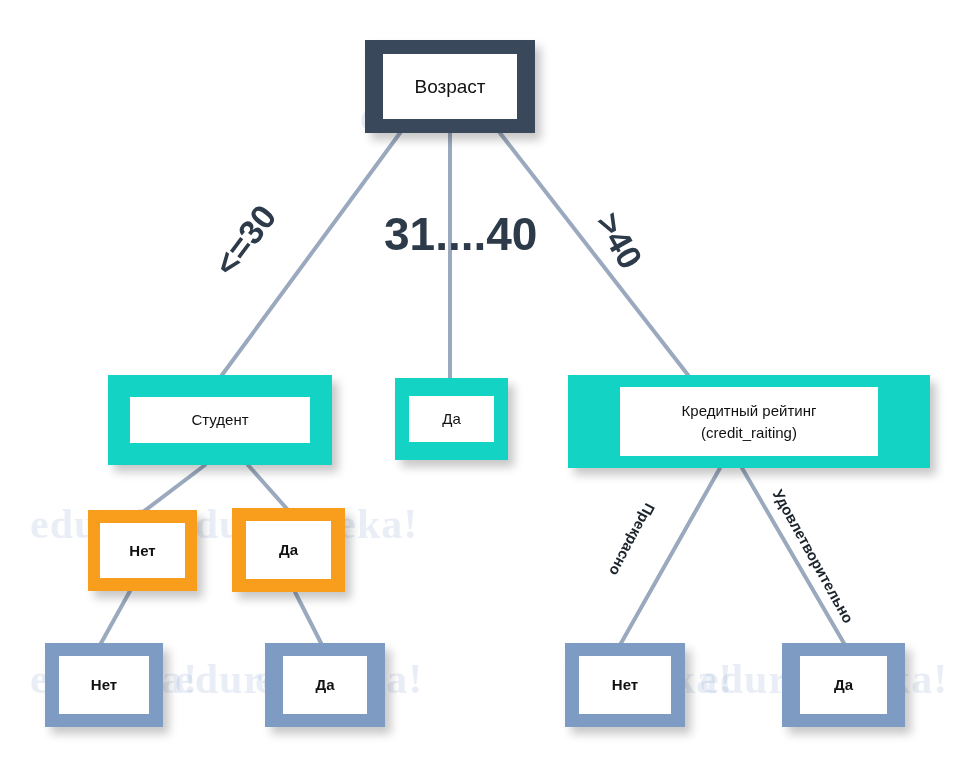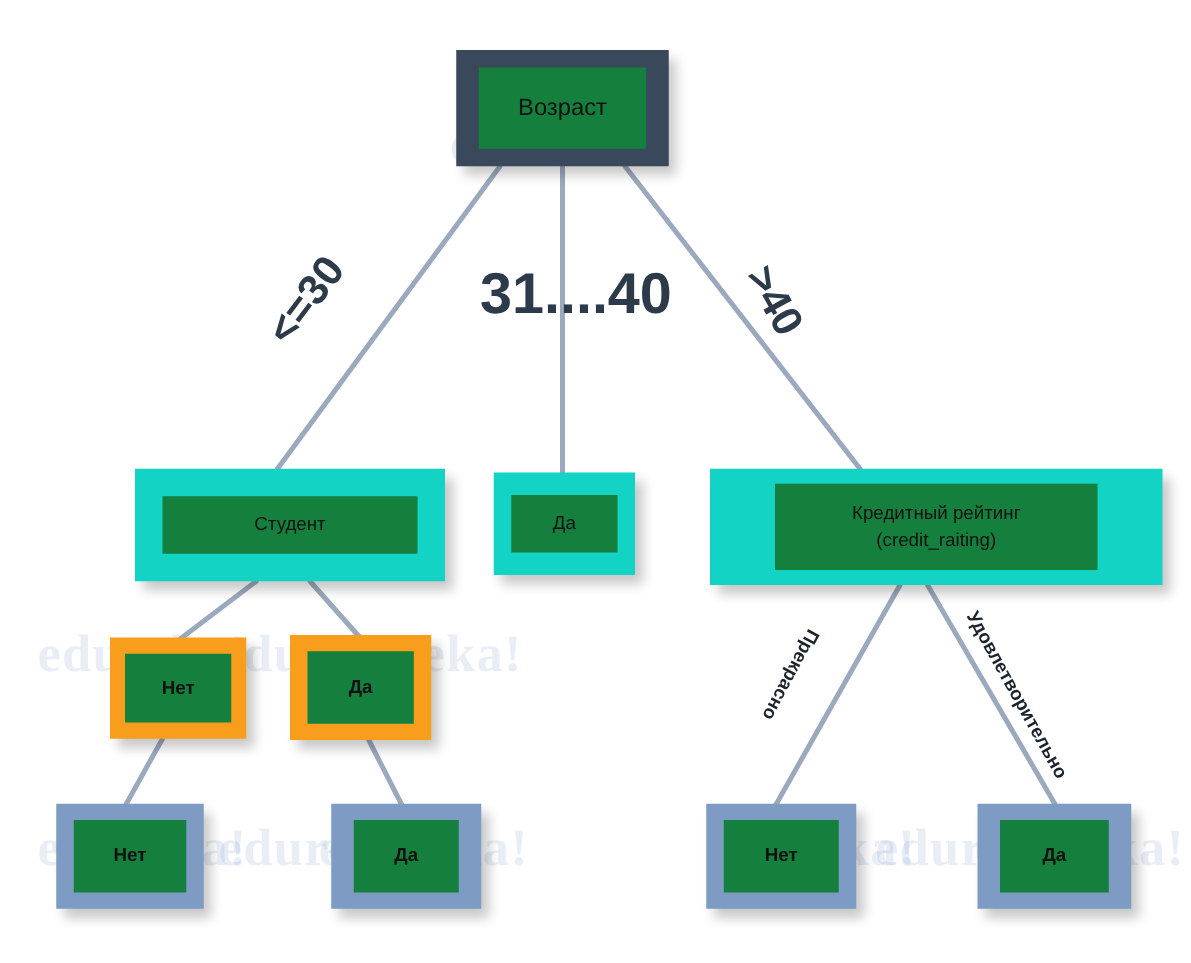--- a/index.html
+++ b/index.html
@@ -46,21 +46,21 @@
   .node{
     position:absolute;
     z-index:3;
     box-sizing:border-box;
     display:flex;
     align-items:center;
     justify-content:center;
     box-shadow:6px 7px 9px rgba(0,0,0,0.22);
   }
   .node .inner{
-    background:#15803d;
+    background:#ffffff;
     display:flex;
     flex-direction:column;
     align-items:center;
     justify-content:center;
     text-align:left;
     color:#111111;
     line-height:1.45;
     box-sizing:border-box;
   }
   .node.root{background:#39485a;}
@@ -133,21 +133,21 @@
 
       <line x1="720" y1="468" x2="620" y2="645"></line>
       <line x1="742" y1="468" x2="845" y2="645"></line>
     </g>
   </svg>
 
   <div class="node root" style="left:365px;top:40px;width:170px;height:93px;padding:14px 18px;">
     <div class="inner" style="width:100%;height:100%;">Возраст</div>
   </div>
 
-  <div class="node teal" style="left:108px;top:375px;width:248px;height:90px;padding:22px 22px;">
+  <div class="node teal" style="left:108px;top:375px;width:224px;height:90px;padding:22px 22px;">
     <div class="inner" style="width:100%;height:100%;">Студент</div>
   </div>
 
   <div class="node teal" style="left:395px;top:378px;width:113px;height:82px;padding:18px 14px;">
     <div class="inner" style="width:100%;height:100%;">Да</div>
   </div>
 
   <div class="node teal" style="left:568px;top:375px;width:362px;height:93px;padding:12px 52px;">
     <div class="inner" style="width:100%;height:100%;">
       <span>Кредитный рейтинг</span>

